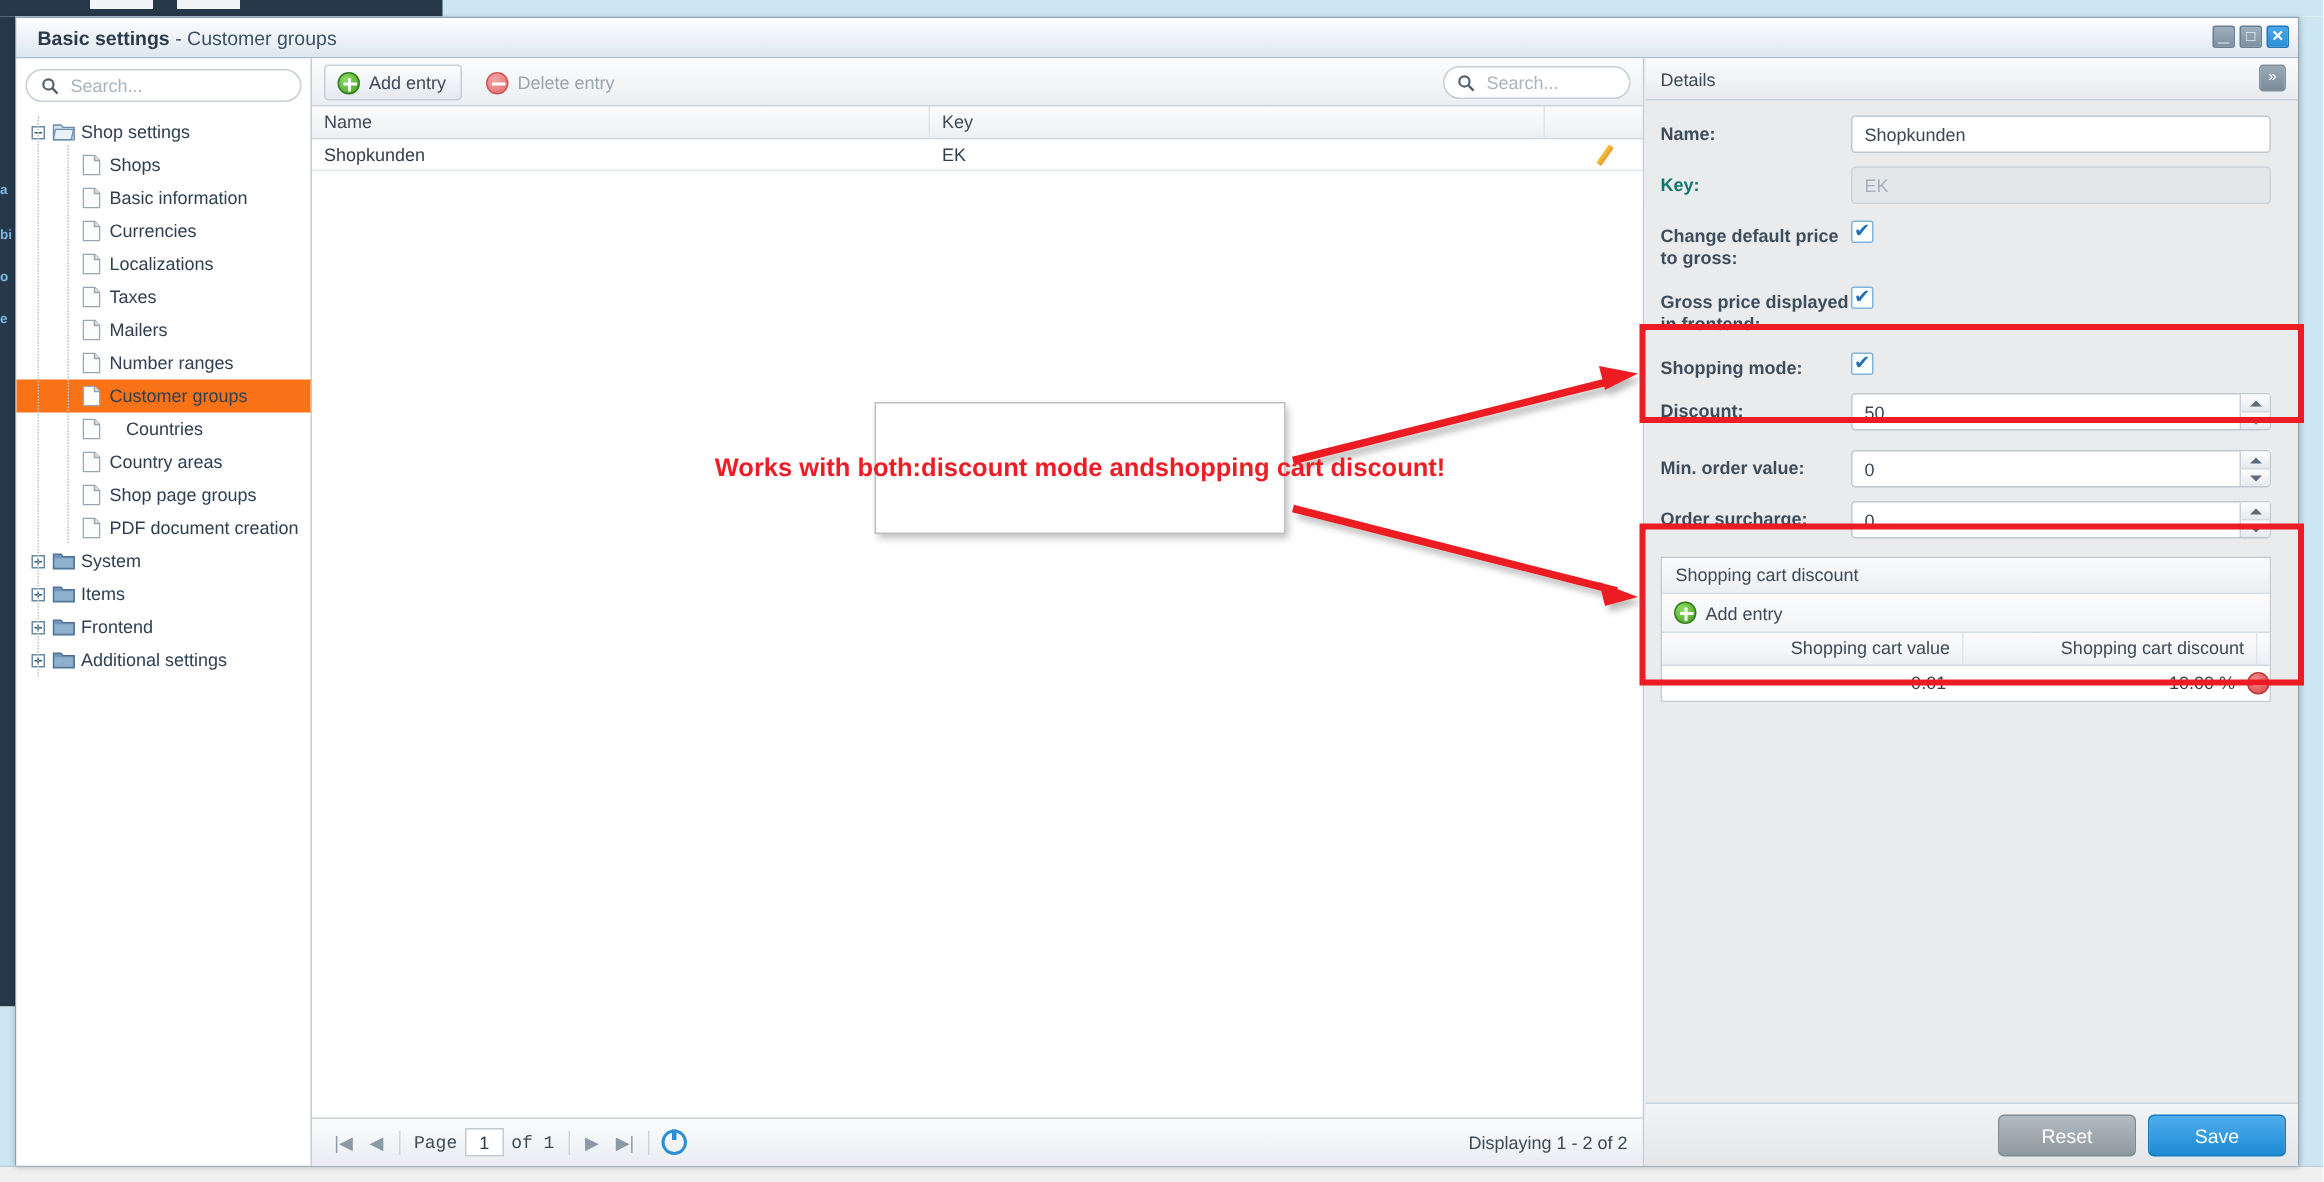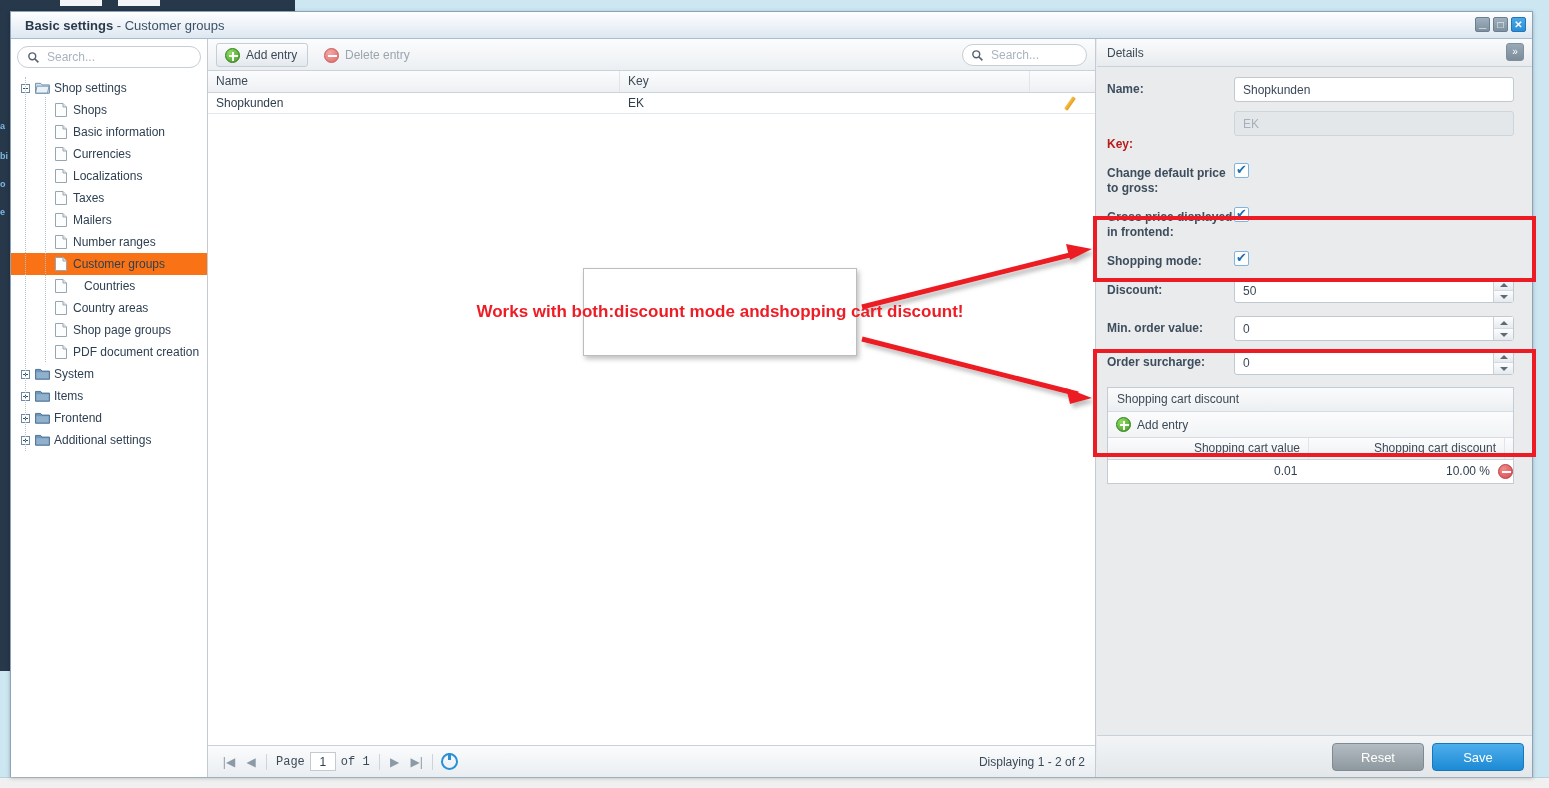--- a/index.html
+++ b/index.html
@@ -250,21 +250,21 @@
     background: linear-gradient(to bottom,#9aa9b6,#7b8b99);
     color: #fff; font-size: 10px; text-align: center; line-height: 16px; cursor: pointer;
   }
   .dform { position: relative; padding: 10px 18px 0 10px; }
 
   .frow { position: relative; display: flex; align-items: flex-start; margin-bottom: 9px; }
   .flabel {
     width: 127px; flex: none; font-size: 12px; color: #3d4d5c; font-weight: bold;
     line-height: 15px; padding-top: 5px;
   }
-  .flabel.dim { color: #b91c1c; margin-top: 21px; }
+  .flabel.dim { color: #0f766e; }
   .fctl { flex: 1; position: relative; }
   .tinput {
     width: 100%; height: 25px; border: 1px solid #c0c8d0; border-radius: 3px;
     background: #fff; padding: 0 8px;
     font-family: "Liberation Sans", sans-serif; font-size: 12px; color: #3a4857;
     outline: none;
   }
   .tinput.disabled { background: #e4e7ea; color: #a6b0ba; border-color: #cdd4da; }
   .tinput.disabled::placeholder { color: #a6b0ba; }
   .spinwrap { position: relative; }

